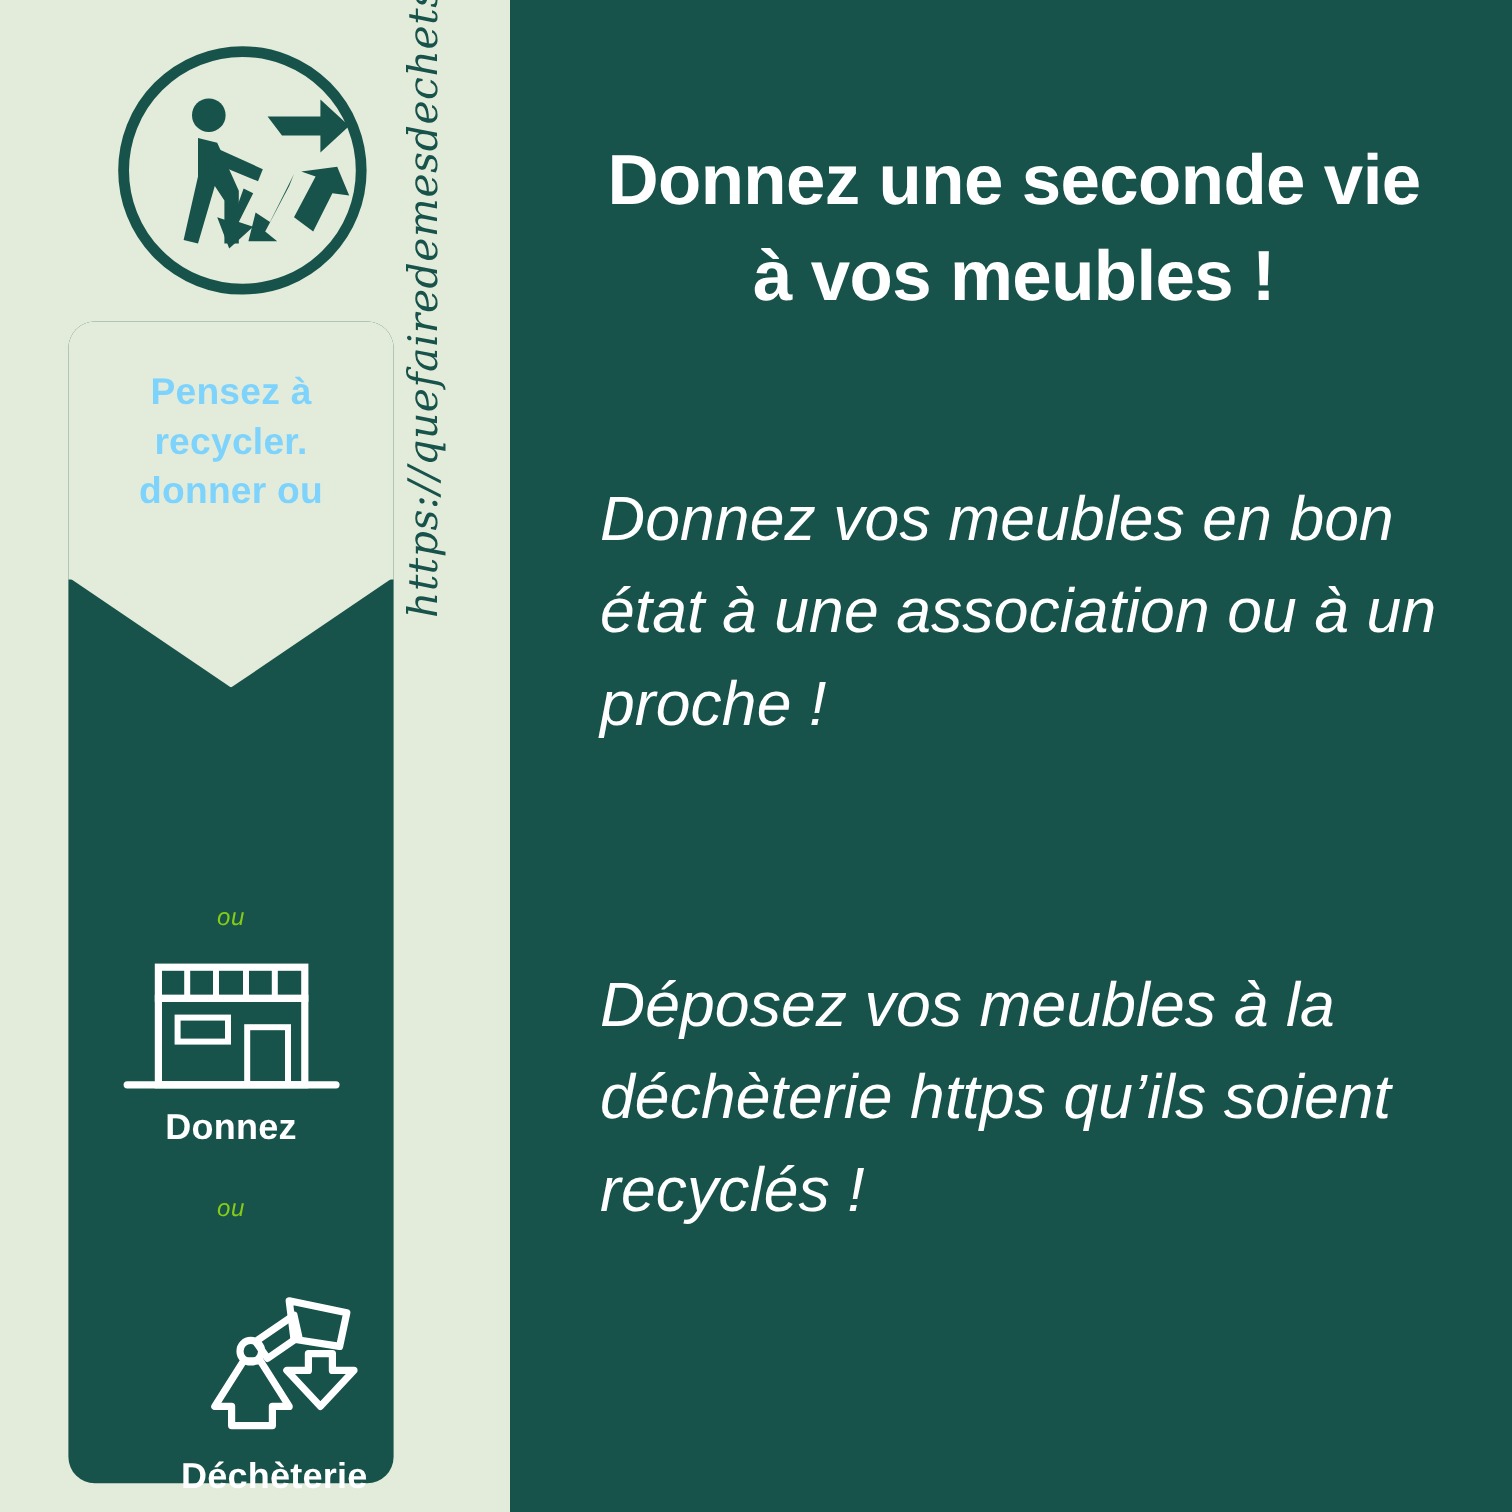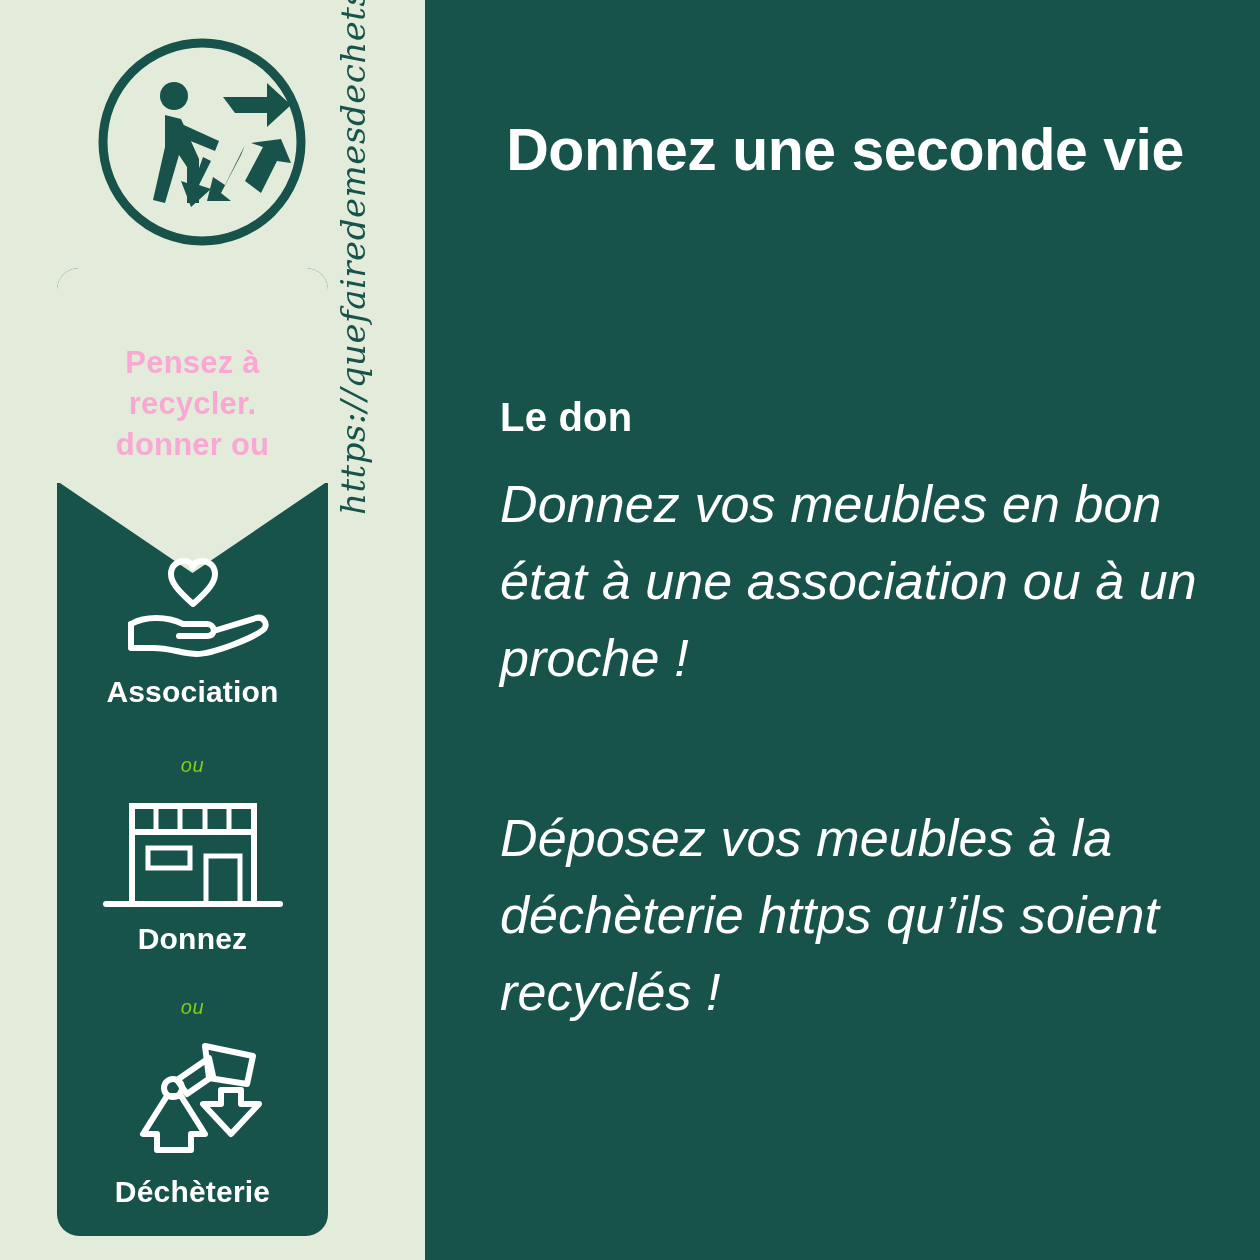--- a/index.html
+++ b/index.html
@@ -72,26 +72,25 @@
     height: 92px;
     background: #e3ecdb;
     clip-path: polygon(0 0, 100% 0, 50% 100%);
   }
   .banner-text {
     position: absolute;
     left: 0;
     top: 38px;
     width: 271px;
     text-align: center;
-    color: #f9a8d4;
+    color: #7dd3fc;
     font-size: 31px;
     font-weight: bold;
     line-height: 1.33;
     letter-spacing: 0.2px;
-    margin-top: 36px;
   }
   
   .col-item {
     position: absolute;
     width: 271px;
     text-align: center;
     color: #ffffff;
   }
   .col-item .icon {
     display: block;
@@ -189,30 +188,20 @@
     <div class="column">
 
       <div class="banner"></div>
       <div class="banner-notch-inner"></div>
       <div class="banner-text">
         <div>Pensez à</div>
         <div>recycler.</div>
         <div>donner ou</div>
       </div>
 
-      <div class="col-item" style="top:290px;">
-        <span class="icon">
-          <svg width="160" height="105" viewBox="0 0 160 105" aria-hidden="true">
-            <path d="M80 46 C64 32 58 24 58 16 C58 8 64 3 71 3 C76 3 79 6 80 9 C81 6 84 3 89 3 C96 3 102 8 102 16 C102 24 96 32 80 46 Z" fill="none" stroke="#ffffff" stroke-width="6" stroke-linejoin="round"></path>
-            <path d="M18 66 L18 90 L40 90 C58 90 70 96 84 96 C100 96 140 80 150 72 C156 67 151 58 143 60 L104 72" fill="none" stroke="#ffffff" stroke-width="6" stroke-linejoin="round" stroke-linecap="round"></path>
-            <path d="M18 66 C32 58 54 58 70 66 L94 66 C102 66 104 78 94 78 L66 78" fill="none" stroke="#ffffff" stroke-width="6" stroke-linejoin="round" stroke-linecap="round"></path>
-          </svg>
-        </span>
-        <div class="col-label">Association</div>
-      </div>
 
       <div class="col-or" style="top:486px;">ou</div>
 
       <div class="col-item" style="top:532px;">
         <span class="icon">
           <svg width="190" height="110" viewBox="0 0 190 110" aria-hidden="true">
             <line x1="8" y1="104" x2="182" y2="104" stroke="#ffffff" stroke-width="6" stroke-linecap="round"></line>
             <rect x="34" y="6" width="122" height="26" fill="none" stroke="#ffffff" stroke-width="6"></rect>
             <line x1="58" y1="6" x2="58" y2="32" stroke="#ffffff" stroke-width="5"></line>
             <line x1="82" y1="6" x2="82" y2="32" stroke="#ffffff" stroke-width="5"></line>
@@ -221,21 +210,21 @@
             <rect x="34" y="32" width="122" height="72" fill="none" stroke="#ffffff" stroke-width="6"></rect>
             <rect x="50" y="48" width="42" height="20" fill="none" stroke="#ffffff" stroke-width="5"></rect>
             <rect x="108" y="56" width="34" height="48" fill="none" stroke="#ffffff" stroke-width="5"></rect>
           </svg>
         </span>
         <div class="col-label">Donnez</div>
       </div>
 
       <div class="col-or" style="top:728px;">ou</div>
 
-      <div class="col-item" style="top:770px;">
+      <div class="col-item" style="top:808px;padding-left:36px;">
         <span class="icon">
           <svg width="160" height="125" viewBox="0 0 160 125" aria-hidden="true">
             <path d="M92 8 L140 18 L134 46 L96 40 Z" fill="none" stroke="#ffffff" stroke-width="6" stroke-linejoin="round"></path>
             <path d="M96 20 L64 42 L74 56 L100 38 Z" fill="none" stroke="#ffffff" stroke-width="6" stroke-linejoin="round"></path>
             <circle cx="60" cy="50" r="9" fill="none" stroke="#ffffff" stroke-width="6"></circle>
             <path d="M54 58 L30 96 L44 96 L44 112 L78 112 L78 96 L92 96 L68 58 Z" fill="none" stroke="#ffffff" stroke-width="6" stroke-linejoin="round"></path>
             <path d="M108 52 L128 52 L128 66 L146 66 L118 96 L90 66 L108 66 Z" fill="none" stroke="#ffffff" stroke-width="6" stroke-linejoin="round"></path>
           </svg>
         </span>
         <div class="col-label">Déchèterie</div>
@@ -244,24 +233,24 @@
     </div>
 
     <div class="url-vertical">https://quefairedemesdechets.fr</div>
 
   </div>
 
   <div class="right-panel">
 
     <div class="title">
       <div>Donnez une seconde vie</div>
+      <div>à vos meubles !</div>
     </div>
 
     <div class="section" id="section-don">
-      <p class="section-heading">Le don</p>
       <p class="section-body">Donnez vos meubles en bon état à une association ou à un proche !</p>
     </div>
 
     <div class="section" id="section-recyclage">
       <p class="section-body">Déposez vos meubles à la déchèterie https qu’ils soient recyclés !</p>
     </div>
 
   </div>
 
 </div>

